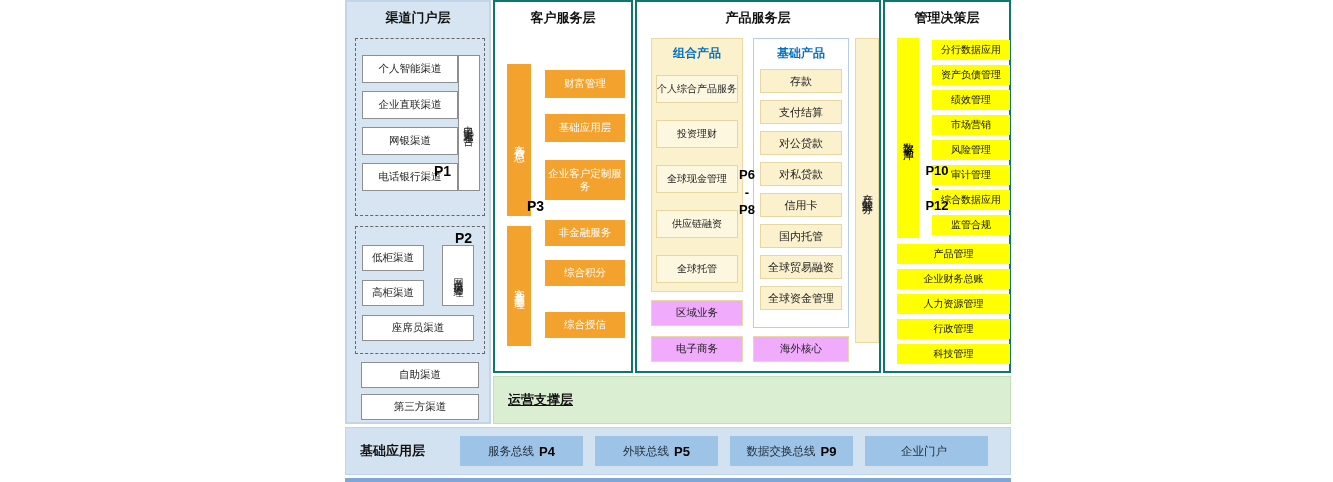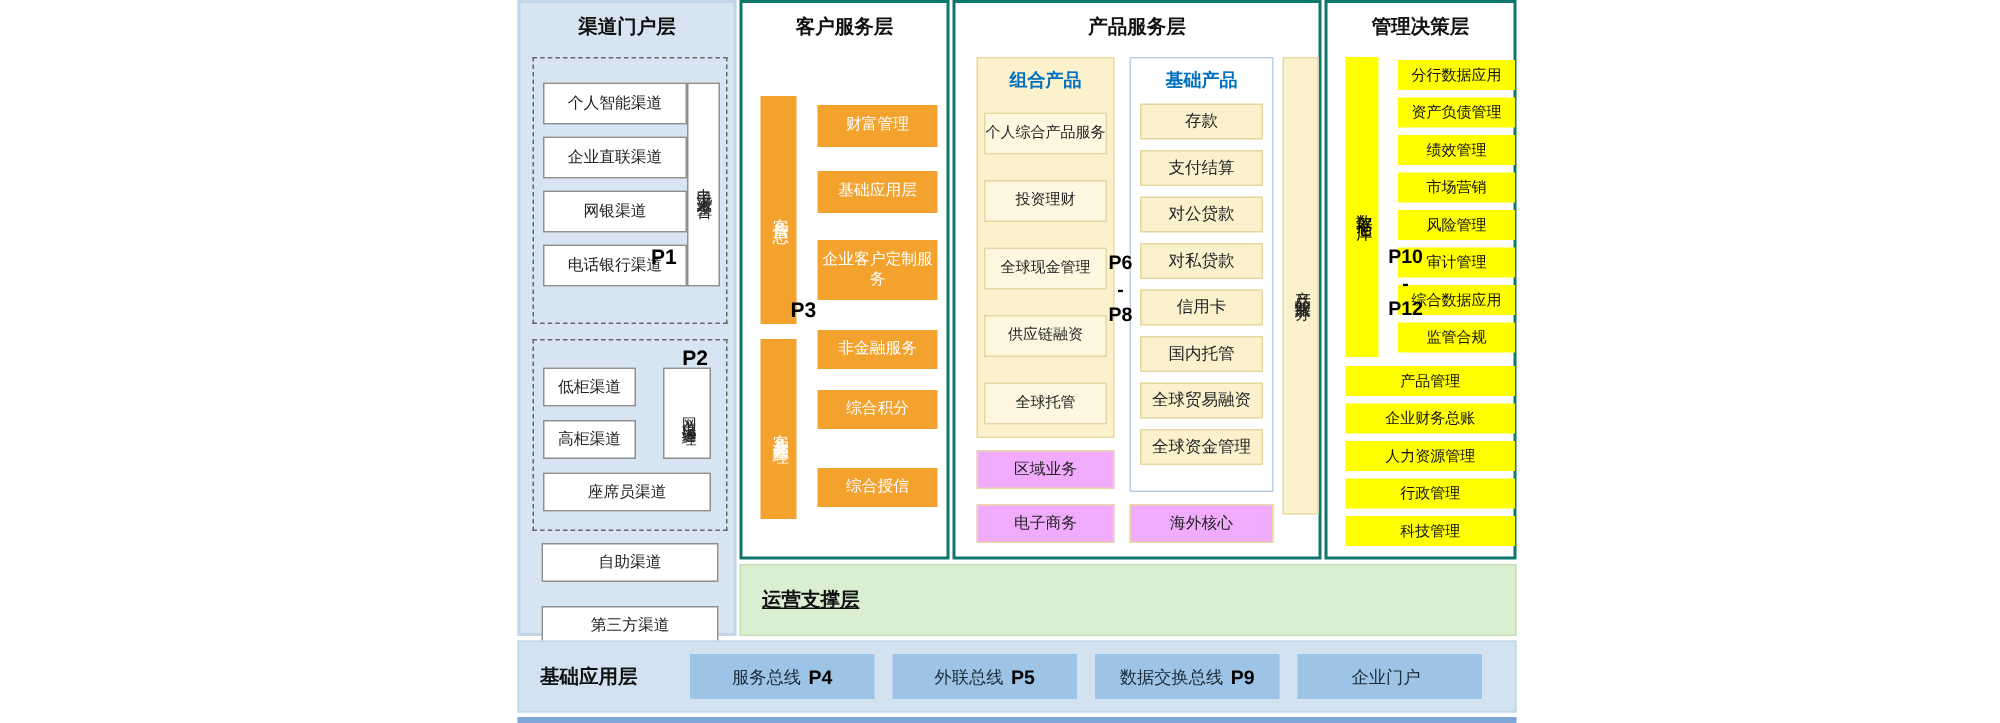--- a/index.html
+++ b/index.html
@@ -23,21 +23,21 @@
 
   .wbox { background:#ffffff; border:1px solid #8f8f8f; box-sizing:border-box; display:flex;
           align-items:center; justify-content:center; font-size:10.5px; color:#222; text-align:center; }
   .p1-list { left:6px; top:16px; width:96px; gap:8px; }
   .p1-list .wbox { height:28px; }
   .p1-side { position:absolute; right:4px; top:16px; width:22px; height:136px; font-size:10.5px; background:#fff; border:1px solid #8f8f8f; color:#222; }
   .p2-list { left:6px; top:18px; width:62px; gap:9px; }
   .p2-list .wbox { height:26px; }
   .p2-side { position:absolute; left:86px; top:18px; width:32px; height:61px; font-size:10px; background:#fff; border:1px solid #8f8f8f; color:#222; letter-spacing:1px; }
   .p2-bottom { position:absolute; left:6px; top:88px; width:112px; height:26px; }
-  .standalone-list { left:14px; top:360px; width:118px; gap:16px; }
+  .standalone-list { left:14px; top:360px; width:118px; gap:6px; }
   .standalone-list .wbox { height:26px; }
 
   .vtext { display:flex; align-items:center; justify-content:center; writing-mode:vertical-lr;
            text-orientation:upright; letter-spacing:2px; box-sizing:border-box; }
 
   .pcode { position:absolute; font-weight:bold; font-size:14px; color:#000; z-index:3; }
   .p1-code { left:78px; top:124px; }
   .p2-code { right:12px; top:3px; }
   .p3-code { left:32px; top:196px; }
   .prange { text-align:center; font-size:13px; line-height:1.35; }

